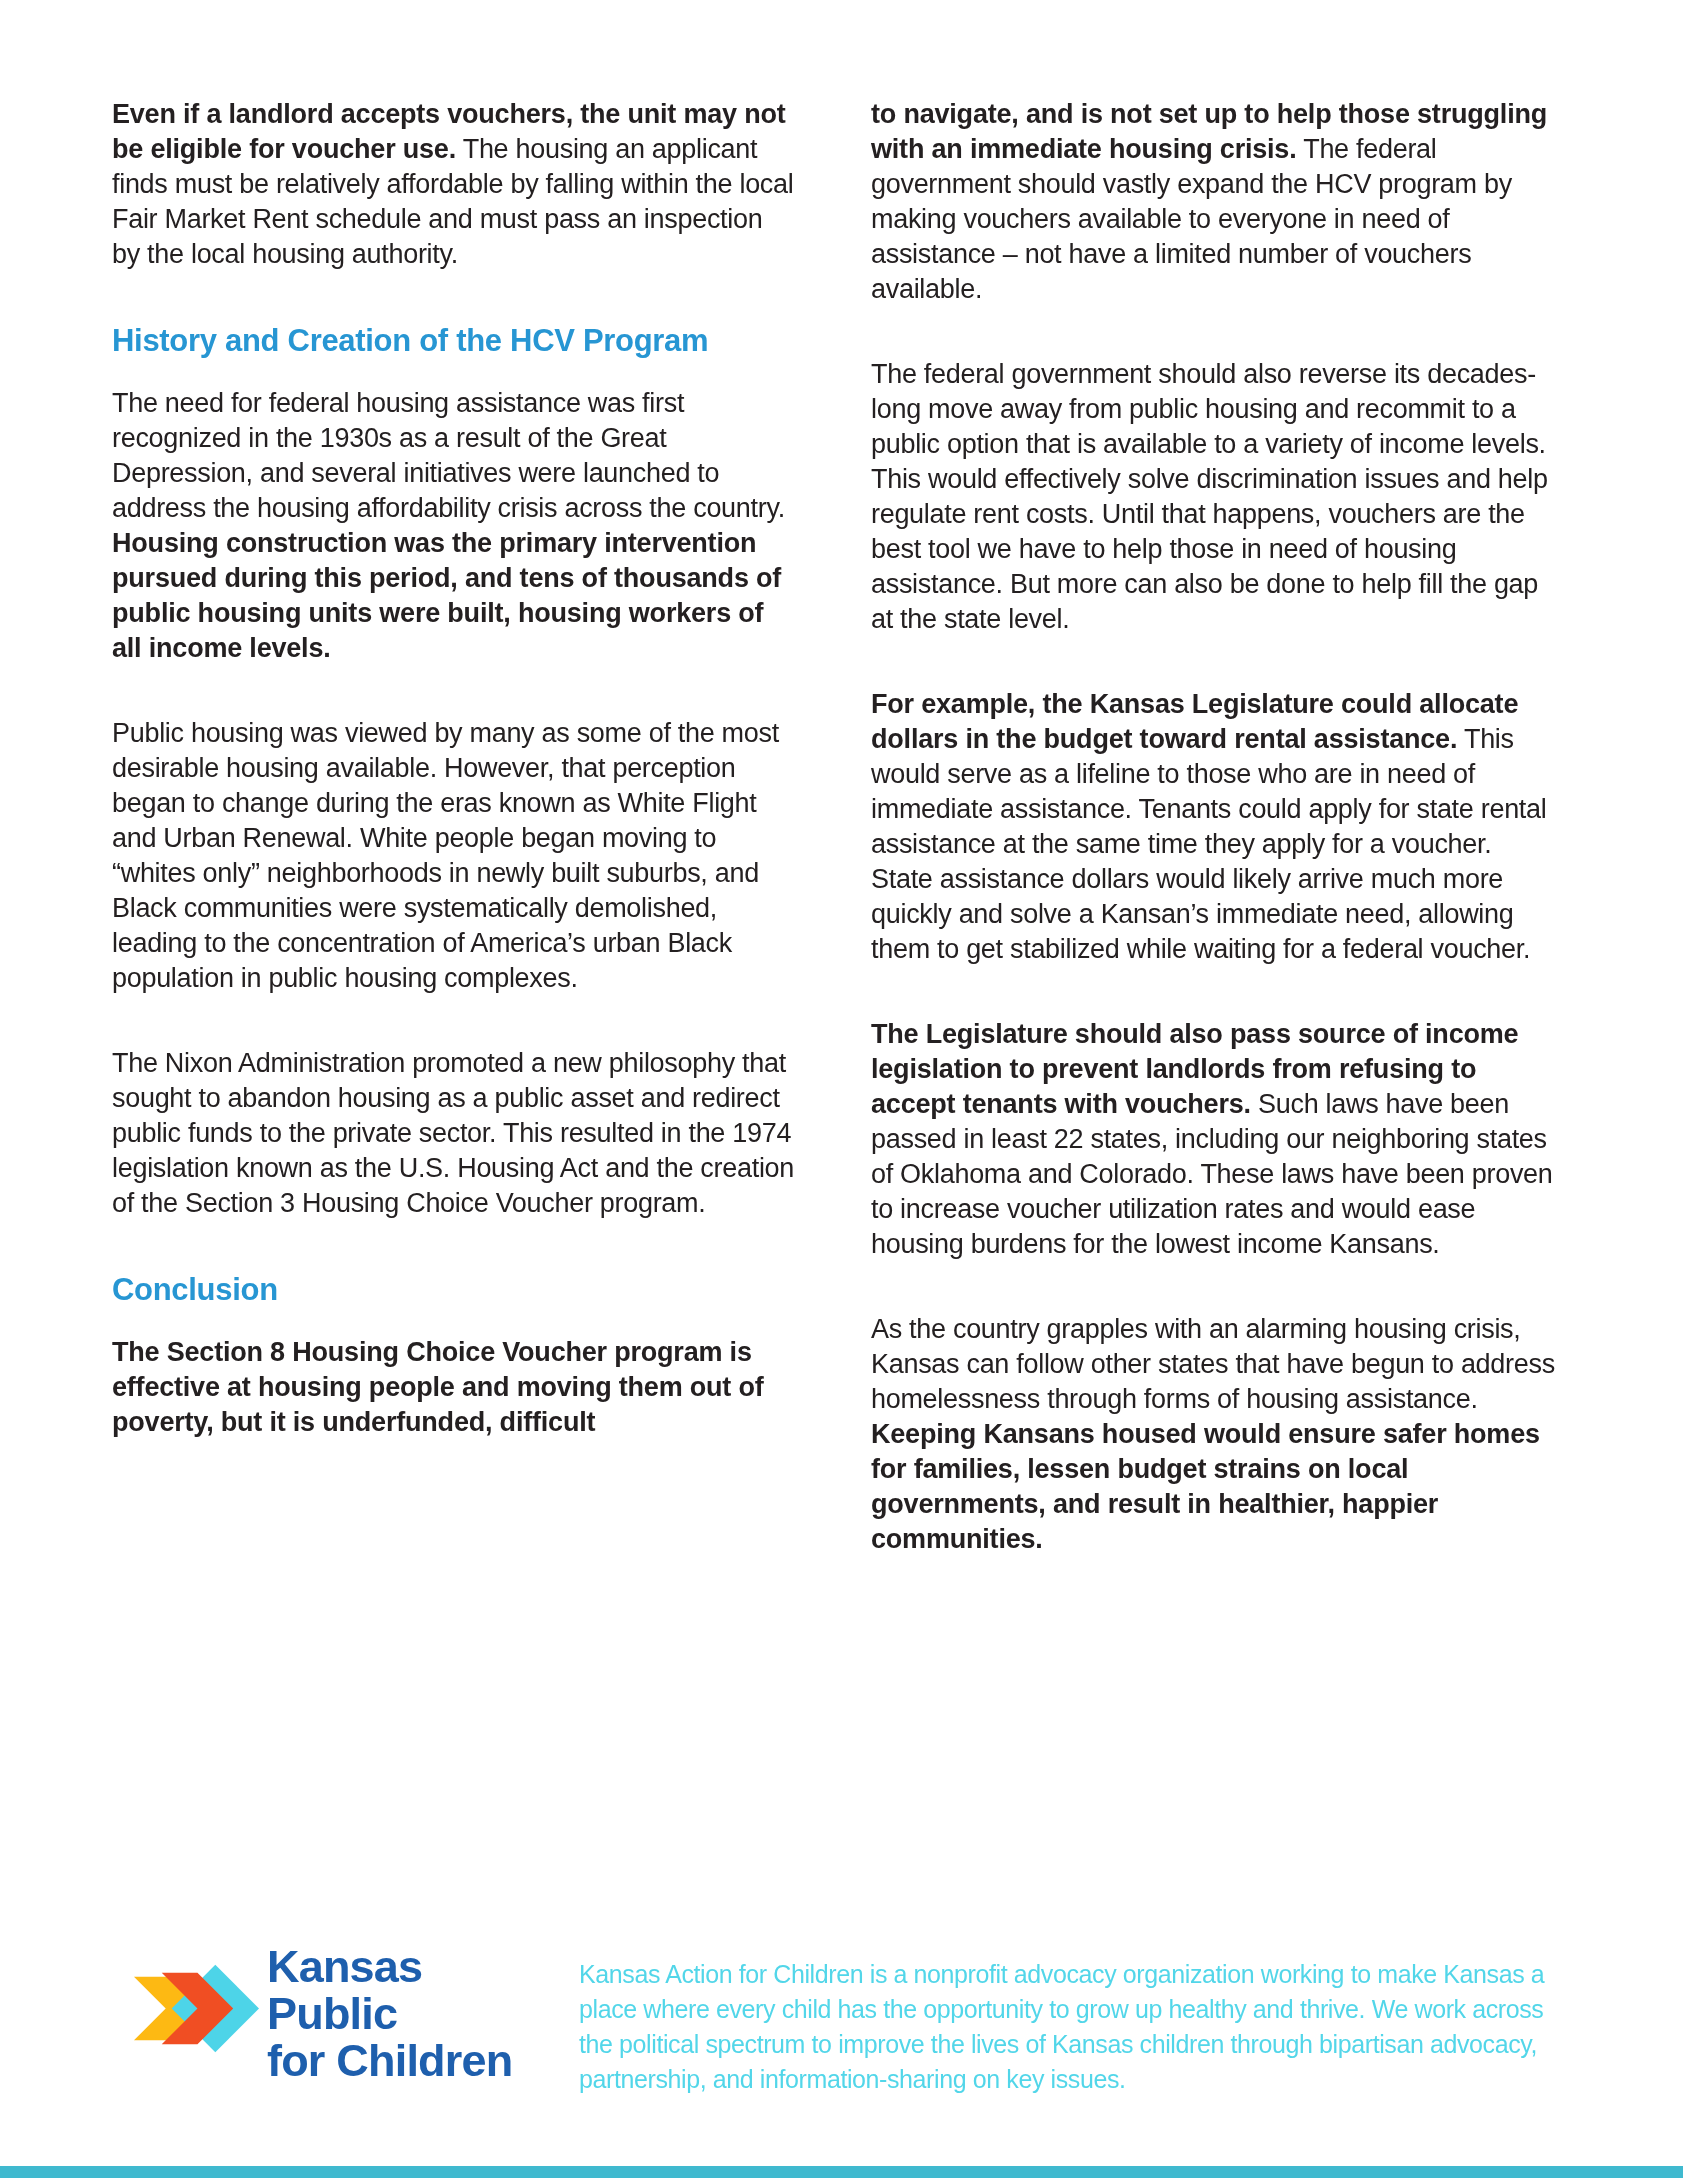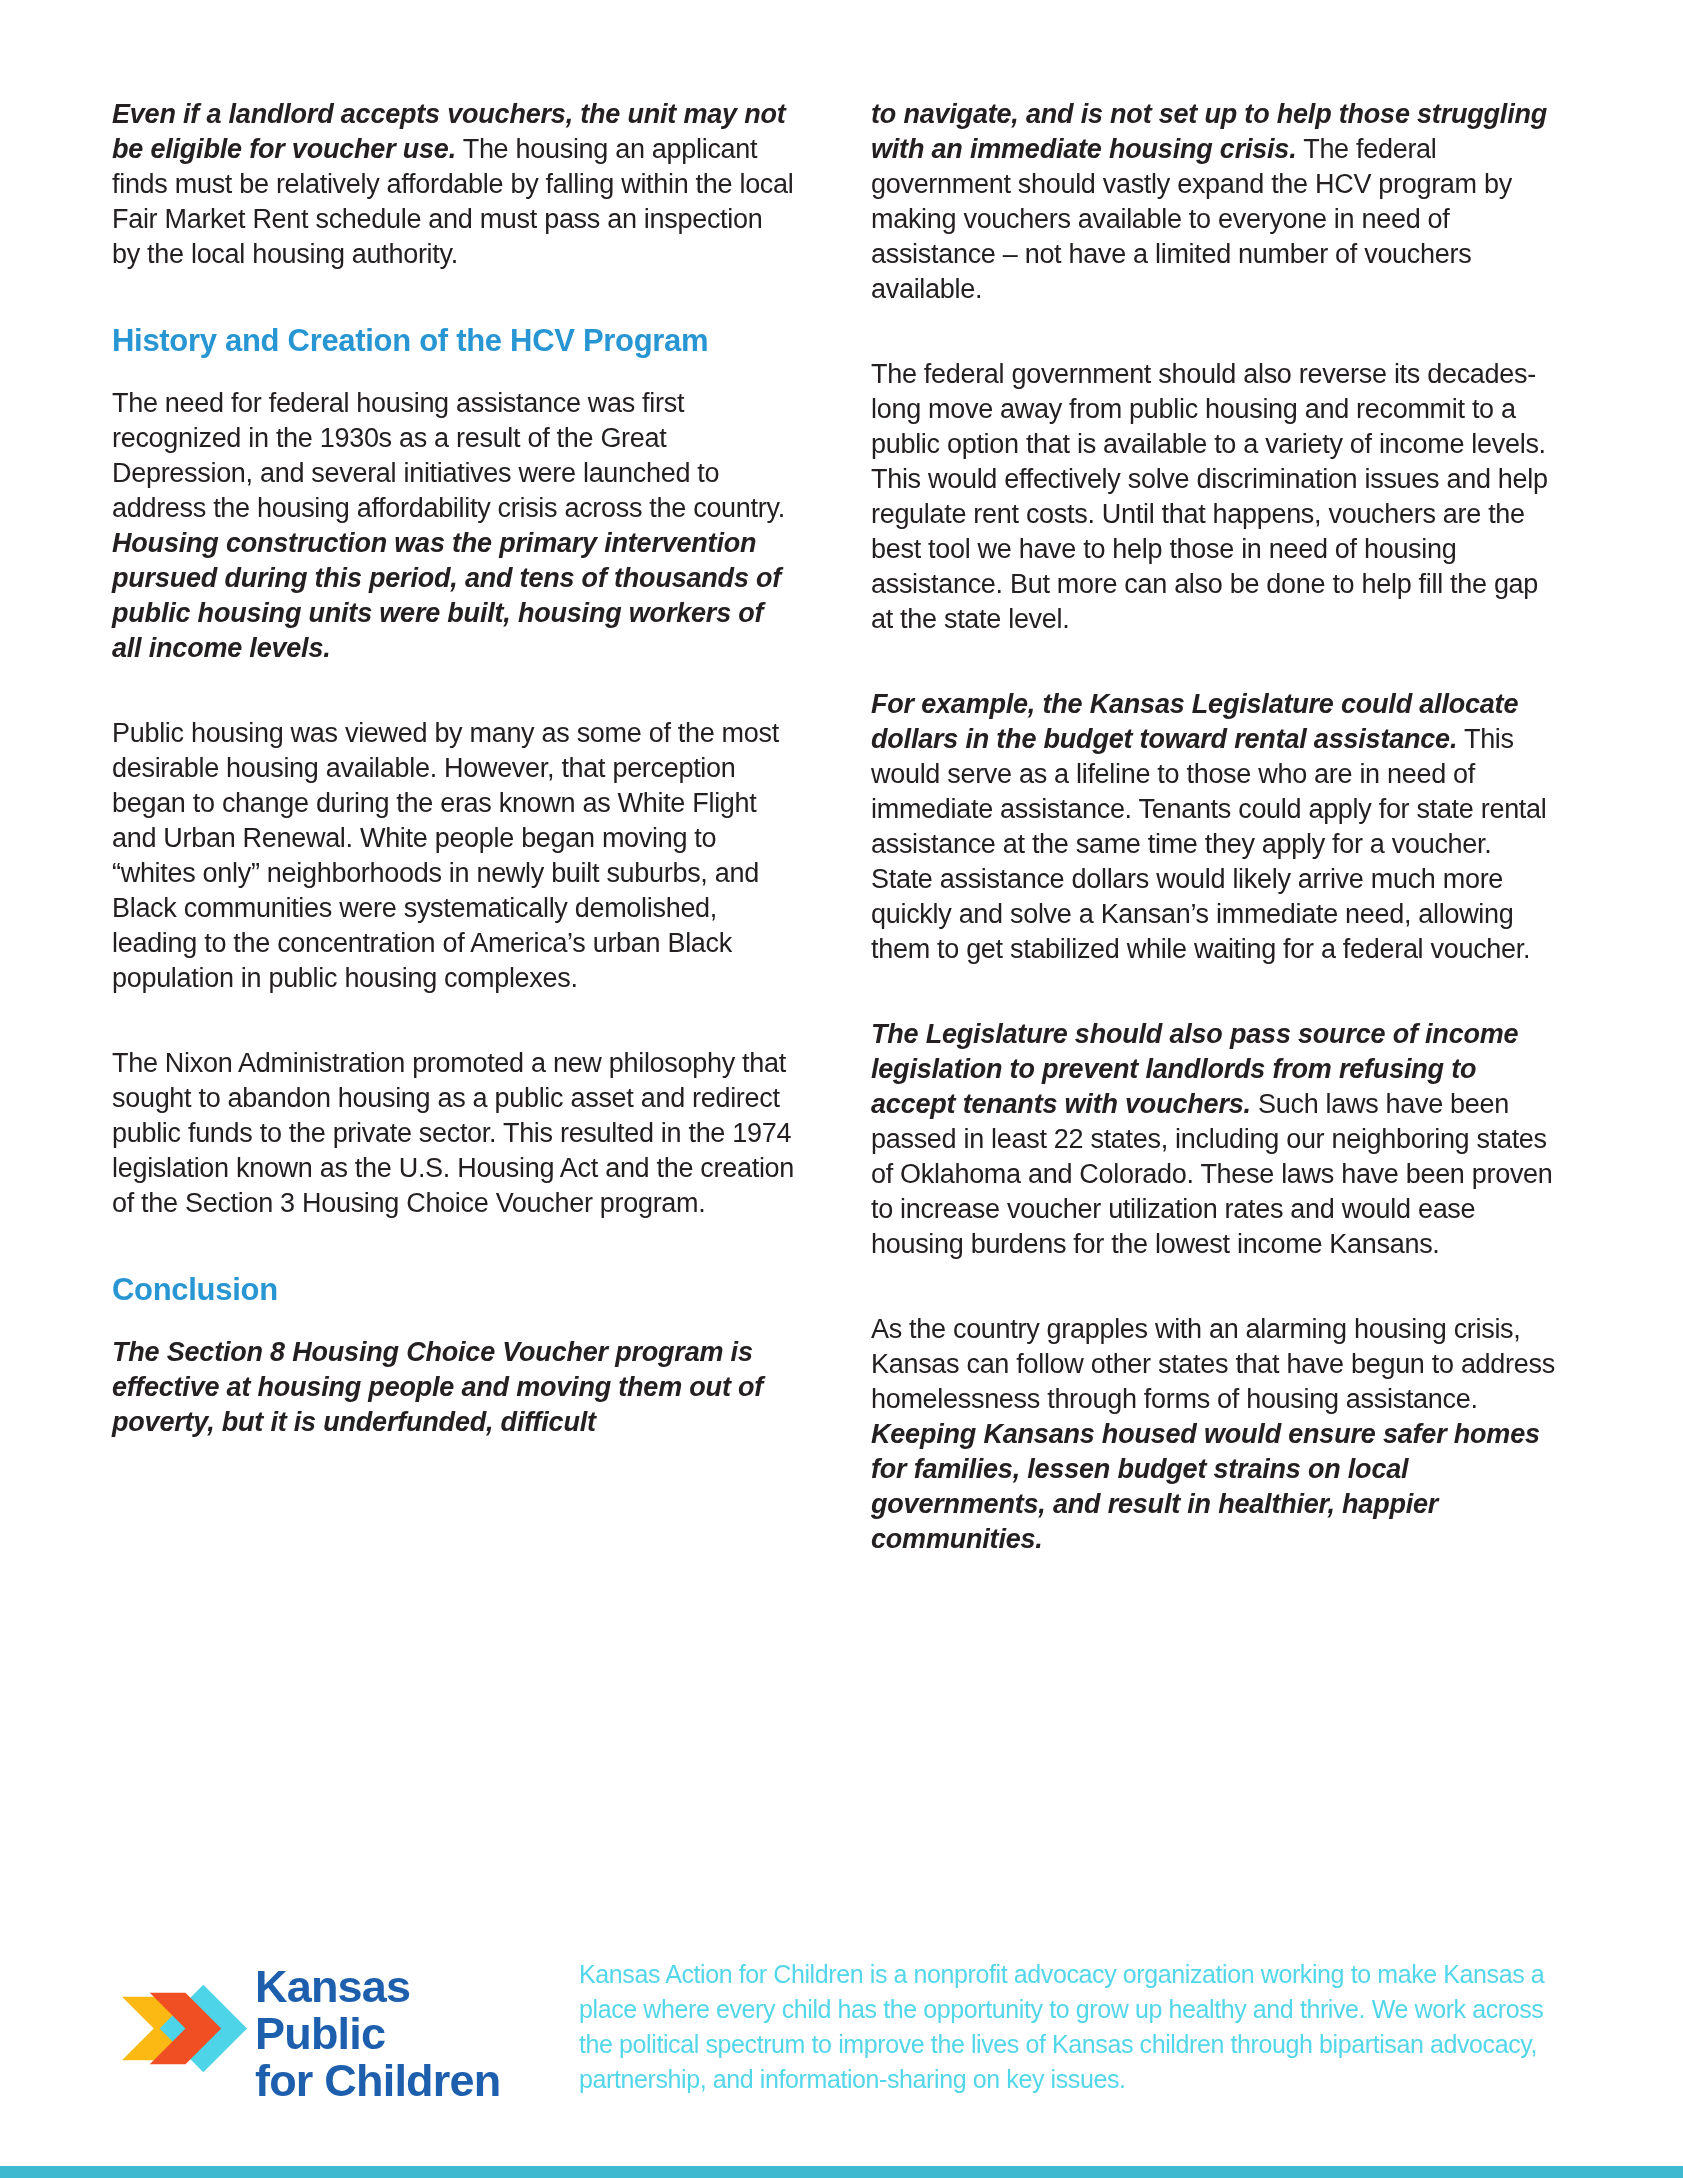--- a/index.html
+++ b/index.html
@@ -15,31 +15,31 @@
   .col { position: absolute; top: 97px; }
   .col-left  { left: 112px; width: 683px; }
   .col-right { left: 871px; width: 688px; }
   .para {
     font-size: 27px;
     line-height: 35px;
     color: var(--body-text, #242021);
     letter-spacing: -0.3px;
     margin: 0 0 50px 0;
   }
-  .para .seg.bold { font-weight: bold; letter-spacing: -0.2px; font-style: italic; }
+  .para .seg.bold { font-weight: bold; letter-spacing: -0.2px; }
   .heading {
     font-size: 31px;
     line-height: 38px;
     font-weight: bold;
     letter-spacing: -0.3px;
     color: var(--heading-blue, #2796D3);
     margin: 8px 0 26px 0;
   }
   .footer { position: absolute; left: 0; top: 1935px; width: 1683px; height: 188px; }
-  .logo { position: absolute; left: 116px; top: 8px; width: 465px; height: 149px; margin-top: 20px; }
+  .logo { position: absolute; left: 128px; top: 8px; width: 465px; height: 149px; }
   .logo-mark { position: absolute; left: 0; top: 2px; }
   .logo-text {
     position: absolute; left: 139px; top: 0;
     font-weight: bold;
     font-size: 45px;
     line-height: 47px;
     letter-spacing: -0.8px;
     color: var(--logo-blue, #1E5FAD);
   }
   .about {

